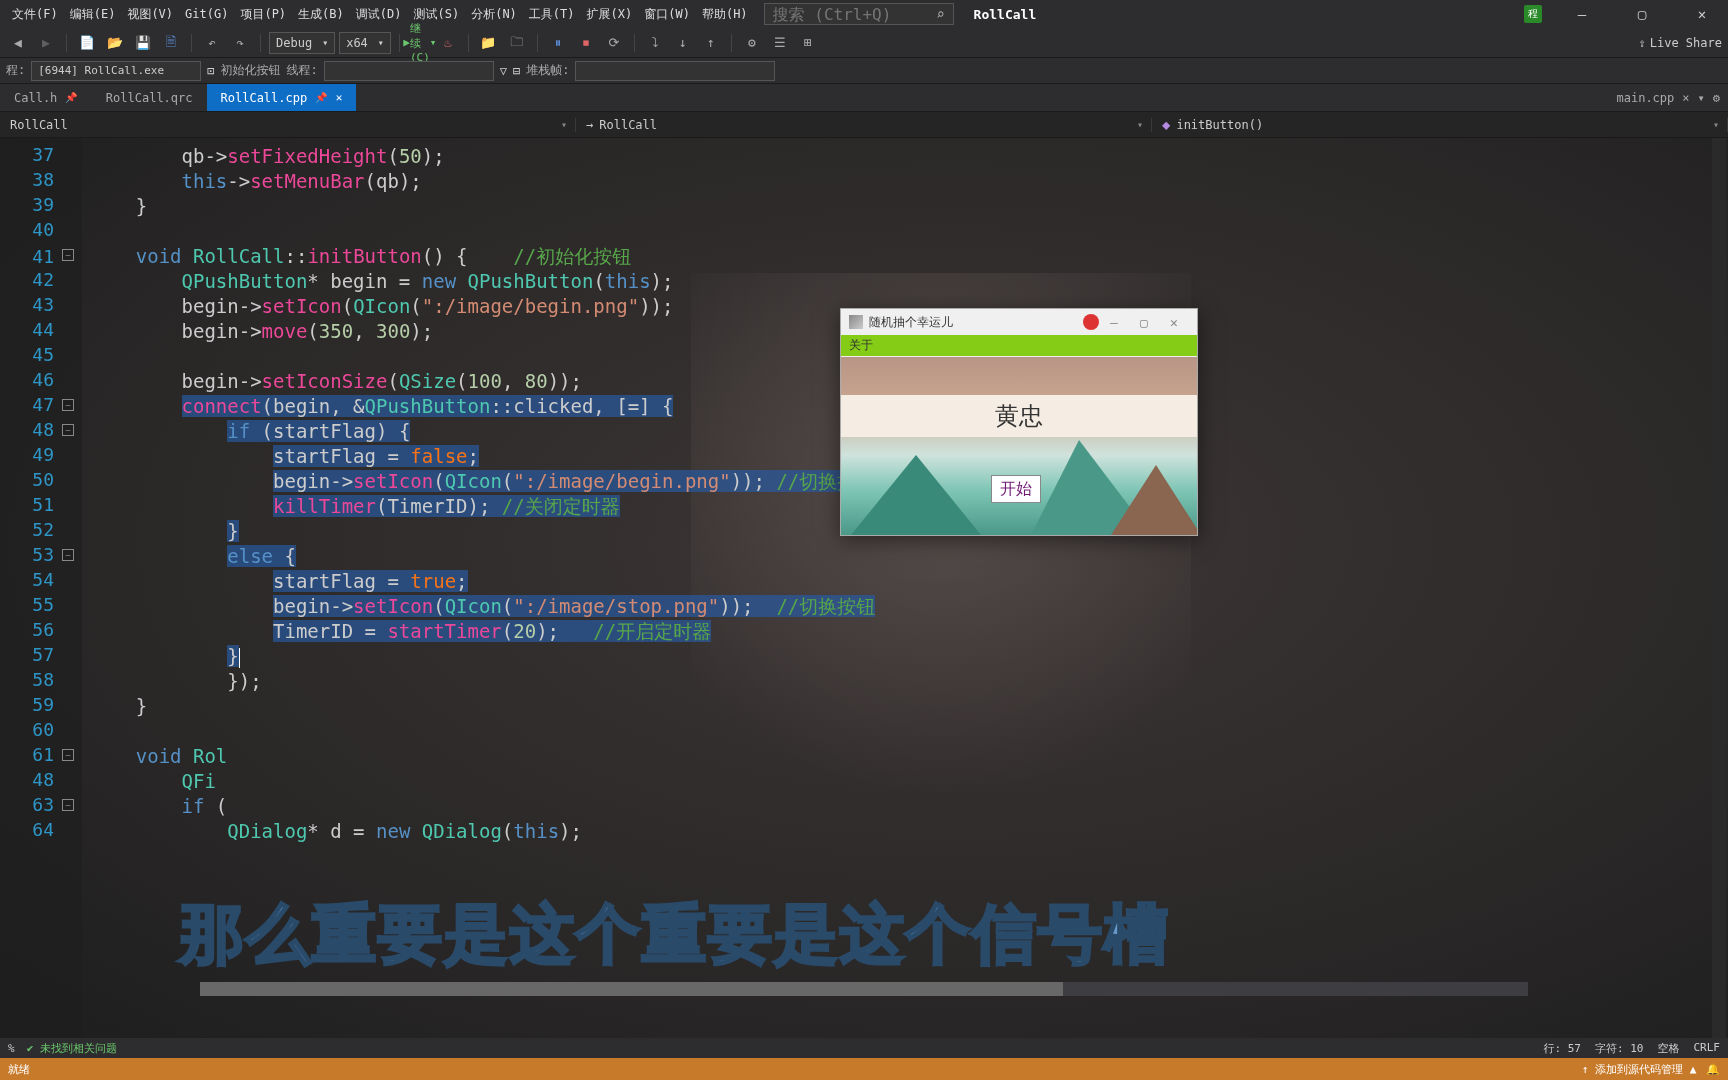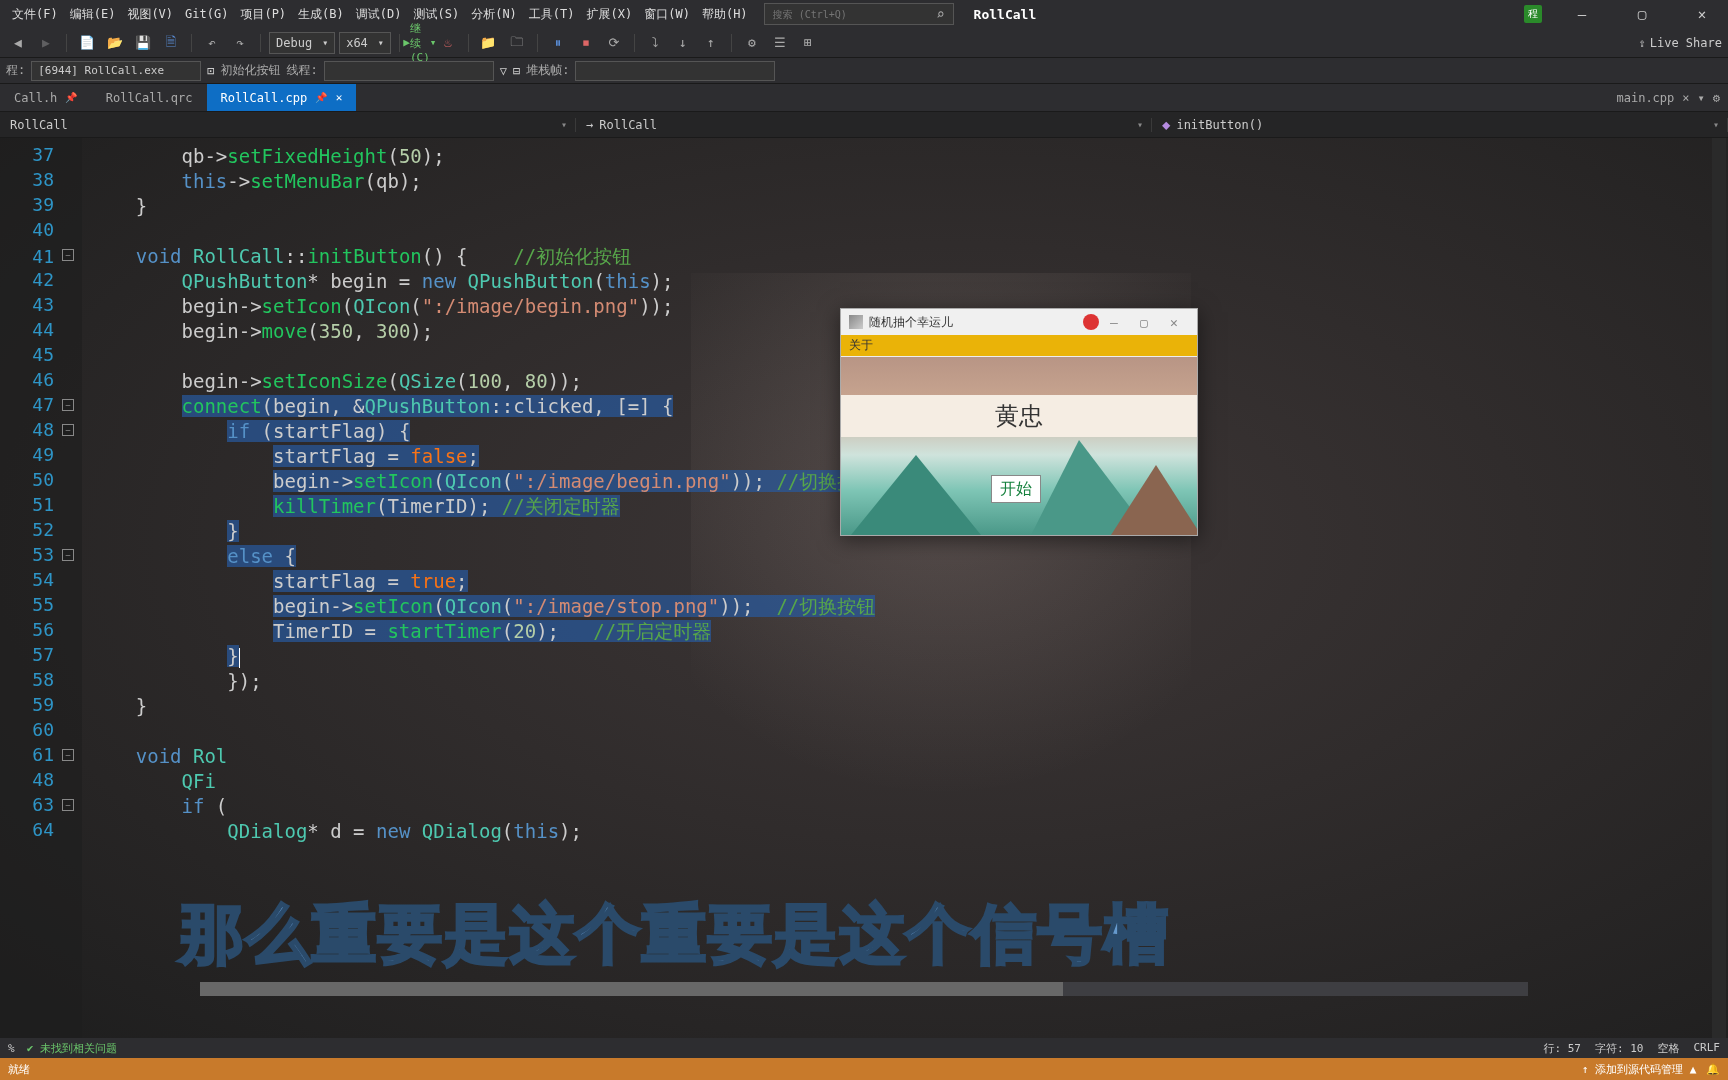--- a/index.html
+++ b/index.html
@@ -1,21 +1,21 @@
 <!DOCTYPE html>
 <html><head>
 <meta charset="utf-8">
 <style>
 * { margin: 0; padding: 0; box-sizing: border-box; font-family: "Microsoft YaHei", Consolas, monospace; }
 body { background: #1e1e1e; color: #ccc; font-size: 13px; overflow: hidden; width: 1728px; height: 1080px; position: relative; }
 
 .menubar { height: 28px; background: #2d2d30; display: flex; align-items: center; padding: 0 6px; gap: 2px; }
 .menubar .menu-item { padding: 2px 6px; color: #ddd; font-size: 12px; cursor: pointer; }
 .menubar .search-box { margin-left: 8px; display: flex; align-items: center; background: #333; padding: 2px 8px; width: 190px; height: 22px; border: 1px solid #555; }
-.menubar .search-box input { background: transparent; border: none; color: #aaa; width: 150px; font-size: 10px; outline: none; }
+.menubar .search-box input { background: transparent; border: none; color: #aaa; width: 150px; font-size: 16px; outline: none; }
 .menubar .search-icon { color: #aaa; margin-left: auto; font-size: 14px; }
 .menubar .project-name { margin-left: 18px; font-weight: bold; color: #fff; font-size: 13px; }
 .menubar .right-controls { margin-left: auto; display: flex; align-items: center; gap: 20px; }
 .menubar .user-badge { width: 18px; height: 18px; background: #2a8a2a; border-radius: 2px; display: flex; align-items: center; justify-content: center; color: #fff; font-size: 10px; }
 .menubar .win-btn { width: 40px; height: 26px; display: flex; align-items: center; justify-content: center; color: #ccc; font-size: 14px; }
 
 .toolbar { height: 30px; background: #2d2d30; display: flex; align-items: center; padding: 0 6px; gap: 4px; border-bottom: 1px solid #1a1a1a; }
 .toolbar .tb-btn { width: 24px; height: 24px; display: flex; align-items: center; justify-content: center; color: #aaa; font-size: 13px; cursor: pointer; }
 .toolbar .tb-sep { width: 1px; height: 18px; background: #444; margin: 0 4px; }
 .toolbar .combo { background: #333; border: 1px solid #555; color: #ccc; padding: 1px 6px; height: 22px; font-size: 12px; display: flex; align-items: center; gap: 4px; }
@@ -45,37 +45,37 @@
 
 .gutter { position: absolute; left: 0; top: 0; width: 82px; height: 100%; background: rgba(30,30,30,0.6); z-index: 2; }
 .line-num { position: absolute; right: 28px; color: #2e95c7; font-size: 18px; font-family: Consolas, monospace; text-align: right; width: 36px; }
 .fold-marker { position: absolute; left: 62px; width: 12px; height: 12px; border: 1px solid #888; color: #888; font-size: 9px; display: flex; align-items: center; justify-content: center; background: #1e1e1e; }
 
 .code { position: absolute; left: 90px; top: 0; right: 20px; height: 100%; font-family: Consolas, "Courier New", monospace; font-size: 19px; line-height: 25px; z-index: 3; }
 .code-line { position: absolute; white-space: pre; }
 .sel { background: rgba(40,90,160,0.7); }
 .kw { color: #5591c7; }
 .type { color: #4ec9b0; }
-.fn { color: #22c55e; }
+.fn { color: #ec4899; }
 .str { color: #d48b73; }
 .cm { color: #57a64a; }
 .num { color: #b5cea8; }
 .bool { color: #f97316; }
 
 .minimap { position: absolute; right: 2px; top: 0; width: 14px; height: 100%; background: #2a2a2a; z-index: 4; }
 
 .app-window { position: absolute; left: 840px; top: 170px; width: 358px; background: #fff; border: 1px solid #aaa; box-shadow: 0 4px 20px rgba(0,0,0,0.5); z-index: 10; }
 .app-window .titlebar { height: 26px; background: #f0f0f0; display: flex; align-items: center; padding: 0 8px; font-size: 12px; color: #333; }
 .app-window .titlebar .icon { width: 14px; height: 14px; background: linear-gradient(135deg,#888,#ccc); margin-right: 6px; }
 .app-window .titlebar .notif { margin-left: auto; width:16px; height:16px; background:#d33; border-radius:50%; font-size:9px; color:#fff; display:flex; align-items:center; justify-content:center; }
 .app-window .titlebar .wbtn { width: 30px; text-align: center; color: #888; font-size: 13px; }
-.app-window .menubar2 { height: 22px; background: #eab308; padding: 0 8px; font-size: 12px; color: #333; display: flex; align-items: center; border-bottom: 1px solid #eee; }
+.app-window .menubar2 { height: 22px; background: #84cc16; padding: 0 8px; font-size: 12px; color: #333; display: flex; align-items: center; border-bottom: 1px solid #eee; }
 .app-window .content { height: 178px; position: relative; background: linear-gradient(180deg, #b89585 0%, #c8a590 25%, #cfe3dc 55%, #7ec5b5 75%, #4a9888 100%); overflow:hidden; }
 .app-window .namebar { position: absolute; top: 38px; left: 0; right: 0; height: 42px; background: #f5ede3; display: flex; align-items: center; justify-content: center; font-size: 24px; color: #333; font-family: "SimSun", serif; text-align: center; }
-.app-window .btn-begin { position: absolute; left: 150px; top: 118px; width: 50px; height: 28px; background: #fff; border: 1px solid #888; font-size: 16px; color: #15803d; display: flex; align-items: center; justify-content: center; font-family: "SimHei"; }
+.app-window .btn-begin { position: absolute; left: 150px; top: 118px; width: 50px; height: 28px; background: #fff; border: 1px solid #888; font-size: 16px; color: #701a75; display: flex; align-items: center; justify-content: center; font-family: "SimHei"; }
 .app-window .mountain1 { position:absolute; left:10px; bottom:0; width:130px; height:80px; background:#3a8a7a; clip-path: polygon(50% 0, 100% 100%, 0 100%); }
 .app-window .mountain2 { position:absolute; left:190px; bottom:0; width:120px; height:95px; background:#4a9888; clip-path: polygon(40% 0, 100% 100%, 0 100%); }
 .app-window .mountain3 { position:absolute; left:270px; bottom:0; width:90px; height:70px; background:#8a6550; clip-path: polygon(50% 0, 100% 100%, 0 100%); }
 
 .subtitle { position: absolute; left: 180px; bottom: 60px; right: 40px; font-size: 64px; font-weight: 900; color: #6699cc; -webkit-text-stroke: 3px #2a4a6a; z-index: 20; letter-spacing: 2px; font-family: "Microsoft YaHei"; }
 
 .hscroll { position:absolute; left:200px; right:200px; bottom:42px; height:14px; background:#3e3e42; z-index:5; }
 .hscroll .thumb { position:absolute; left:0; width:65%; height:100%; background:#686868; }
 
 .statusbar { position: absolute; bottom: 22px; left: 0; right: 0; height: 20px; background: #2d2d30; display: flex; align-items: center; padding: 0 8px; font-size: 11px; color: #ccc; gap: 12px; }

